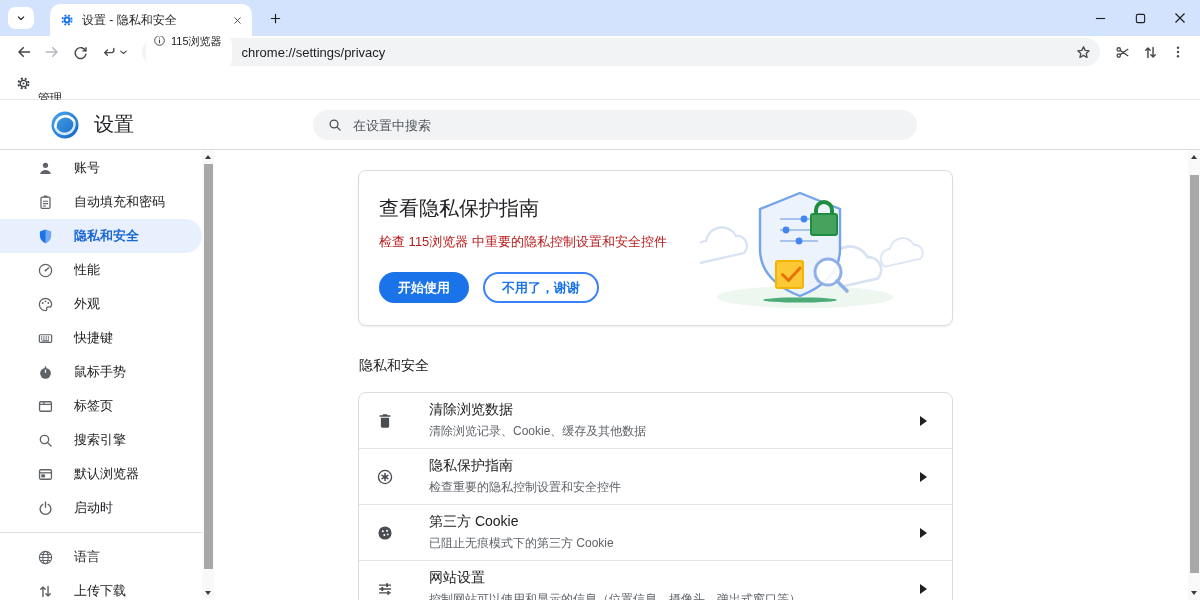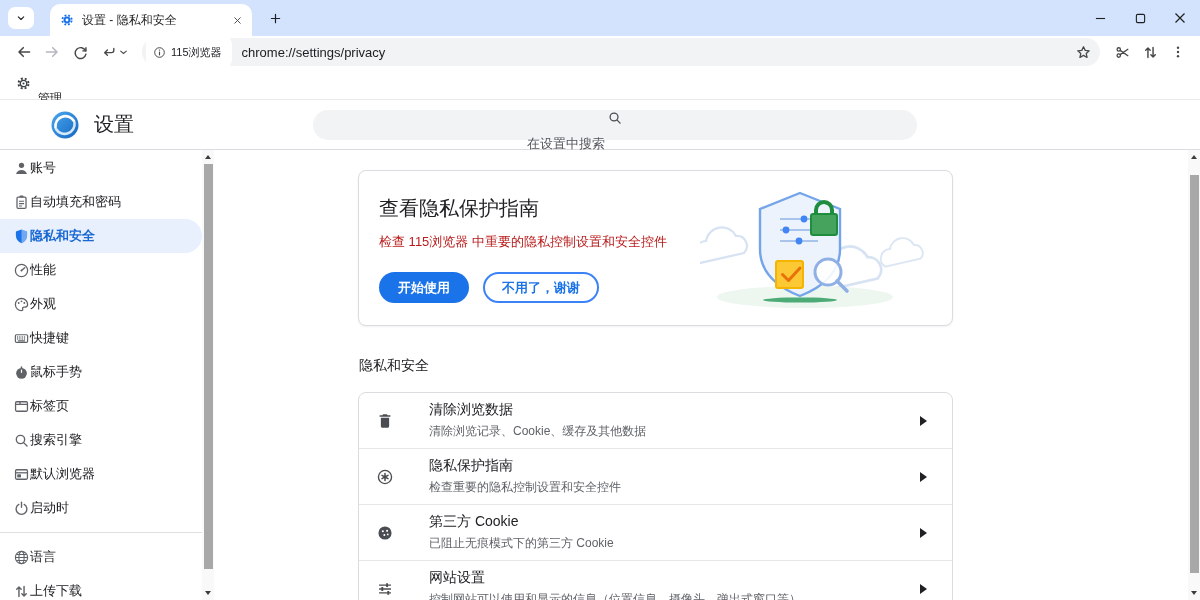--- a/index.html
+++ b/index.html
@@ -19,47 +19,47 @@
   .win-controls { position:absolute; right:0; top:0; height:36px; display:flex; }
   .win-btn { width:40px; height:36px; display:flex; align-items:center; justify-content:center; color:#1f1f1f; cursor:pointer; }
 
   
   .toolbar { height:32px; background:#fff; display:flex; align-items:center; padding:0 8px 0 10px; }
   .tb-btn { width:28px; height:26px; display:flex; align-items:center; justify-content:center; color:#474747; border-radius:50%; cursor:pointer; flex:none; }
   .tb-btn.disabled { color:#b4b8bd; }
   .reopen-btn { width:40px; gap:3px; border-radius:13px; }
   .urlbar { flex:1; height:28px; background:#f1f3f4; border-radius:14px; margin:0 8px 0 8px;
     display:flex; align-items:center; padding:0 8px 0 4px; min-width:0; }
-  .site-badge { height:36px; background:#fff; border-radius:11px; display:flex; align-items:center;
+  .site-badge { height:36px; background:#fff; border-radius:11px; display:flex; 
     gap:5px; padding:0 10px 0 7px; color:#474747; flex:none; cursor:pointer; }
   .site-badge span { font-size:11px; color:#202124; }
   .url-input { flex:1; border:none; outline:none; background:transparent; font-size:13px; color:#202124;
     margin-left:10px; font-family:"Liberation Sans","DejaVu Sans",sans-serif; }
   .star-btn { color:#474747; display:flex; cursor:pointer; flex:none; }
 
   
   .bookmarkbar { height:32px; background:#fff; border-bottom:1px solid #e9e9e9; display:flex; align-items:center; padding-left:16px; }
   .bm-item { display:flex; align-items:center; gap:7px; color:#3c4043; cursor:pointer; }
   .bm-item span { font-size:12px; color:#202124;margin-top:30px; }
 
   
   .settings-header { height:50px; background:#fff; border-bottom:1px solid #dadce0; position:relative; display:flex; align-items:center; }
   .logo { position:absolute; left:50px; top:10px; display:flex; }
   .page-title { position:absolute; left:94px; font-size:20px; color:#202124; }
   .search-pill { position:absolute; left:313px; top:10px; width:604px; height:30px; background:#f1f3f4;
-    border-radius:15px; display:flex; align-items:center; padding:0 14px; gap:10px;flex-direction:column; }
+    border-radius:15px; display:flex; align-items:center; padding:0 14px; gap:10px; }
   .search-pill svg { color:#4a4d51; flex:none; }
   .search-input { flex:1; border:none; outline:none; background:transparent; font-size:13px; color:#202124;
     font-family:"Liberation Sans","DejaVu Sans",sans-serif; }
   .search-input::placeholder { color:#50555b; opacity:1; }
 
   
   .content { height:450px; display:flex; position:relative; overflow:hidden; }
   .sidebar { width:202px; flex:none; padding-top:1px; }
-  .side-item { height:34px; display:flex; align-items:center; padding-left:12px; cursor:pointer;
+  .side-item { height:34px; display:flex; align-items:center; padding-left:36px; gap:20px; cursor:pointer;
     color:#5f6368; border-radius:0 17px 17px 0; }
   .side-item .lbl { font-size:13px; color:#202124; }
   .side-item.selected { background:#e8f0fe; color:#1a73e8; }
   .side-item.selected .lbl { color:#1967d2; font-weight:bold; }
   .side-item .ic { width:18px; height:18px; display:flex; align-items:center; justify-content:center; flex:none; }
   .side-divider { border-top:1px solid #e0e0e0; margin:7px 0; }
 
   .vscroll { width:12px; flex:none; background:#f9f9f9; position:relative; }
   .vscroll .arrow { position:absolute; left:0; width:12px; height:14px; display:flex; align-items:center; justify-content:center; cursor:pointer; }
   .vscroll .arrow.up { top:0; } .vscroll .arrow.down { bottom:0; }

